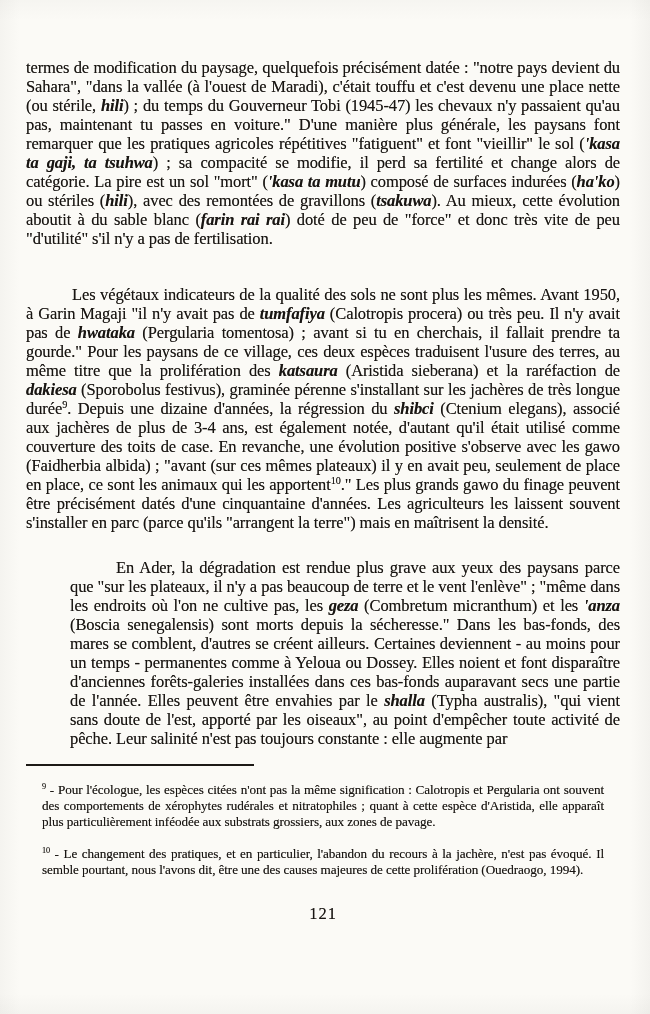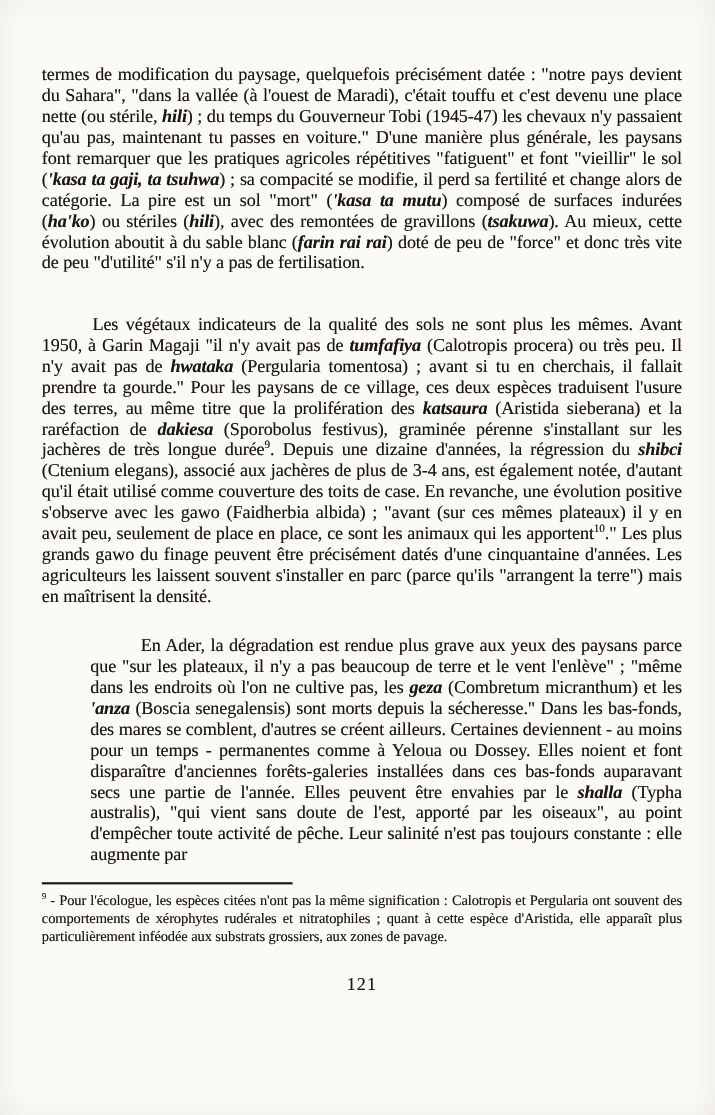--- a/index.html
+++ b/index.html
@@ -15,21 +15,21 @@
   .page{
     position:relative;
     width:650px;height:1014px;
     background:var(--paper);
     background-image:
       linear-gradient(90deg, rgba(120,120,115,0.05) 0%, rgba(0,0,0,0) 3%, rgba(0,0,0,0) 97%, rgba(120,120,115,0.06) 100%),
       linear-gradient(180deg, rgba(120,120,115,0.04) 0%, rgba(0,0,0,0) 2%, rgba(0,0,0,0) 98%, rgba(120,120,115,0.05) 100%);
     color:var(--ink);
     overflow:hidden;
     box-sizing:border-box;
-    padding:58px 30px 0 38px;
+    padding:58px 30px 0 26px;
   }
   .body-text{
     font-size:16.5px;
     line-height:19px;
     text-align:justify;
     letter-spacing:-0.1px;
     text-shadow:0 0 0.6px rgba(25,20,15,0.55);
   }
   .body-text p{margin:0;}
   .body-text p.indent{text-indent:46px;}
@@ -49,36 +49,37 @@
     border-top:2px solid #1c1916;
     margin:16px 0 7px 0;
   }
   .footnotes{
     font-size:13.2px;
     line-height:16px;
     text-align:justify;
     letter-spacing:-0.1px;
     text-shadow:0 0 0.5px rgba(25,20,15,0.5);
   }
-  .footnotes p{margin:0;}
+  .footnotes p{margin:16px;}
   .page-number{
     margin-top:26px;
     text-align:center;
     font-size:16.5px;
     letter-spacing:1px;
     text-shadow:0 0 0.6px rgba(25,20,15,0.55);
   }
 </style>
 </head>
 <body>
 
 <div class="page">
   <div class="body-text" id="body-text">
       <p class="para"><span class="seg-n">termes de modification du paysage, quelquefois précisément datée : "notre pays devient du Sahara", "dans la vallée (à l'ouest de Maradi), c'était touffu et c'est devenu une place nette (ou stérile, </span><span class="seg-bi">hili</span><span class="seg-n">) ; du temps du Gouverneur Tobi (1945-47) les chevaux n'y passaient qu'au pas, maintenant tu passes en voiture." D'une manière plus générale, les paysans font remarquer que les pratiques agricoles répétitives "fatiguent" et font "vieillir" le sol (</span><span class="seg-bi">'kasa ta gaji, ta tsuhwa</span><span class="seg-n">) ; sa compacité se modifie, il perd sa fertilité et change alors de catégorie. La pire est un sol "mort" (</span><span class="seg-bi">'kasa ta mutu</span><span class="seg-n">) composé de surfaces indurées (</span><span class="seg-bi">ha'ko</span><span class="seg-n">) ou stériles (</span><span class="seg-bi">hili</span><span class="seg-n">), avec des remontées de gravillons (</span><span class="seg-bi">tsakuwa</span><span class="seg-n">). Au mieux, cette évolution aboutit à du sable blanc (</span><span class="seg-bi">farin rai rai</span><span class="seg-n">) doté de peu de "force" et donc très vite de peu "d'utilité" s'il n'y a pas de fertilisation.</span></p>
       <p class="para indent"><span class="seg-n">Les végétaux indicateurs de la qualité des sols ne sont plus les mêmes. Avant 1950, à Garin Magaji "il n'y avait pas de </span><span class="seg-bi">tumfafiya</span><span class="seg-n"> (</span><span class="seg-i">Calotropis procera</span><span class="seg-n">) ou très peu. Il n'y avait pas de </span><span class="seg-bi">hwataka</span><span class="seg-n"> (</span><span class="seg-i">Pergularia tomentosa</span><span class="seg-n">) ; avant si tu en cherchais, il fallait prendre ta gourde." Pour les paysans de ce village, ces deux espèces traduisent l'usure des terres, au même titre que la prolifération des </span><span class="seg-bi">katsaura</span><span class="seg-n"> (</span><span class="seg-i">Aristida sieberana</span><span class="seg-n">) et la raréfaction de </span><span class="seg-bi">dakiesa</span><span class="seg-n"> (</span><span class="seg-i">Sporobolus festivus</span><span class="seg-n">), graminée pérenne s'installant sur les jachères de très longue durée</span><sup>9</sup><span class="seg-n">. Depuis une dizaine d'années, la régression du </span><span class="seg-bi">shibci</span><span class="seg-n"> (</span><span class="seg-i">Ctenium elegans</span><span class="seg-n">), associé aux jachères de plus de 3-4 ans, est également notée, d'autant qu'il était utilisé comme couverture des toits de case. En revanche, une évolution positive s'observe avec les </span><span class="seg-i">gawo</span><span class="seg-n"> (</span><span class="seg-i">Faidherbia albida</span><span class="seg-n">) ; "avant (sur ces mêmes plateaux) il y en avait peu, seulement de place en place, ce sont les animaux qui les apportent</span><sup>10</sup><span class="seg-n">." Les plus grands </span><span class="seg-i">gawo</span><span class="seg-n"> du finage peuvent être précisément datés d'une cinquantaine d'années. Les agriculteurs les laissent souvent s'installer en parc (parce qu'ils "arrangent la terre") mais en maîtrisent la densité.</span></p>
       <p class="para indent"><span class="seg-n">En Ader, la dégradation est rendue plus grave aux yeux des paysans parce que "sur les plateaux, il n'y a pas beaucoup de terre et le vent l'enlève" ; "même dans les endroits où l'on ne cultive pas, les </span><span class="seg-bi">geza</span><span class="seg-n"> (</span><span class="seg-i">Combretum micranthum</span><span class="seg-n">) et les </span><span class="seg-bi">'anza</span><span class="seg-n"> (</span><span class="seg-i">Boscia senegalensis</span><span class="seg-n">) sont morts depuis la sécheresse." Dans les bas-fonds, des mares se comblent, d'autres se créent ailleurs. Certaines deviennent - au moins pour un temps - permanentes comme à Yeloua ou Dossey. Elles noient et font disparaître d'anciennes forêts-galeries installées dans ces bas-fonds auparavant secs une partie de l'année. Elles peuvent être envahies par le </span><span class="seg-bi">shalla</span><span class="seg-n"> (</span><span class="seg-i">Typha australis</span><span class="seg-n">), "qui vient sans doute de l'est, apporté par les oiseaux", au point d'empêcher toute activité de pêche. Leur salinité n'est pas toujours constante : elle augmente par</span></p>
     </div>
   <div class="fn-rule"></div>
   <div class="footnotes" id="footnotes">
       <p class="footnote"><sup>9</sup><span class="seg-n"> - Pour l'écologue, les espèces citées n'ont pas la même signification : </span><span class="seg-i">Calotropis</span><span class="seg-n"> et </span><span class="seg-i">Pergularia</span><span class="seg-n"> ont souvent des comportements de xérophytes rudérales et nitratophiles ; quant à cette espèce d'</span><span class="seg-i">Aristida</span><span class="seg-n">, elle apparaît plus particulièrement inféodée aux substrats grossiers, aux zones de pavage.</span></p>
+      <p class="footnote"><sup>10</sup><span class="seg-n"> - Le changement des pratiques, et en particulier, l'abandon du recours à la jachère, n'est pas évoqué. Il semble pourtant, nous l'avons dit, être une des causes majeures de cette prolifération (Ouedraogo, 1994).</span></p>
     </div>
   <div class="page-number">121</div>
 </div>
 
 </body></html>

